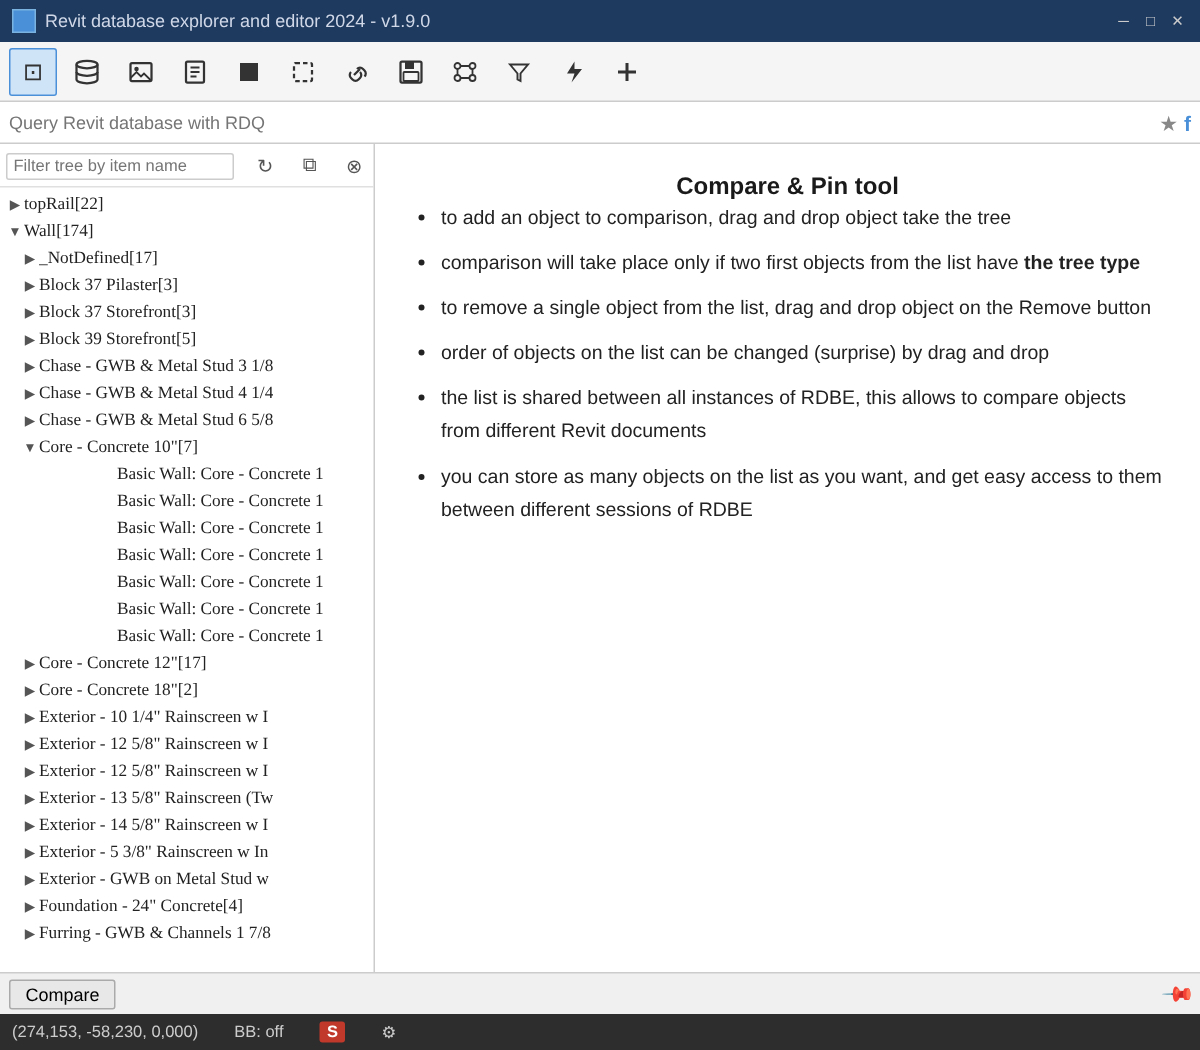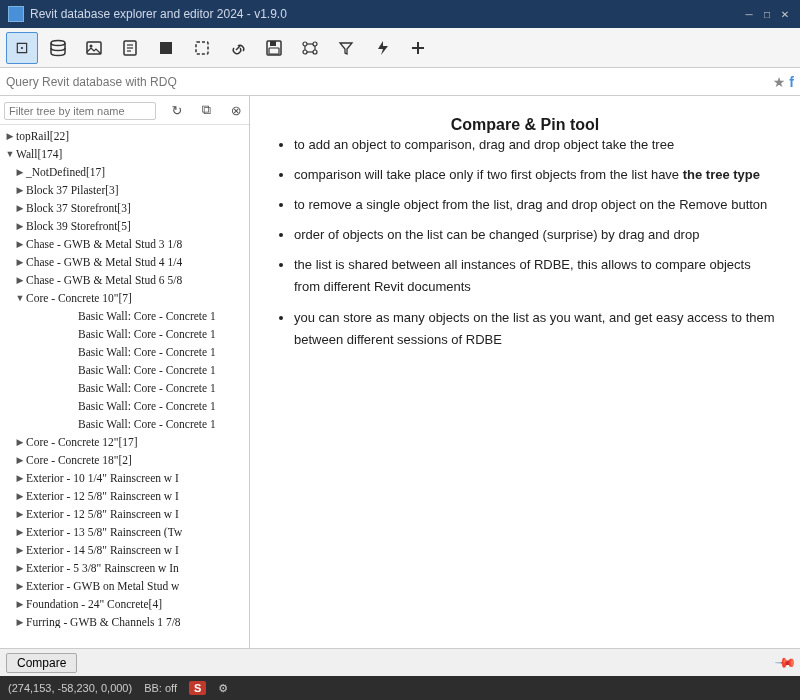--- a/index.html
+++ b/index.html
@@ -252,21 +252,21 @@
     }
 
     #status-bar {
       background: #2d2d2d;
       color: #ccc;
       height: 24px;
       display: flex;
       align-items: center;
       padding: 0 8px;
       font-size: 11px;
-      gap: 12px;
+      gap: 24px;
       flex-shrink: 0;
     }
     #status-bar .coords { color: #ccc; }
     #status-bar .bb-off { color: #ccc; }
     #status-bar .s-badge {
       background: #c0392b;
       color: white;
       padding: 1px 5px;
       border-radius: 2px;
       font-weight: bold;

